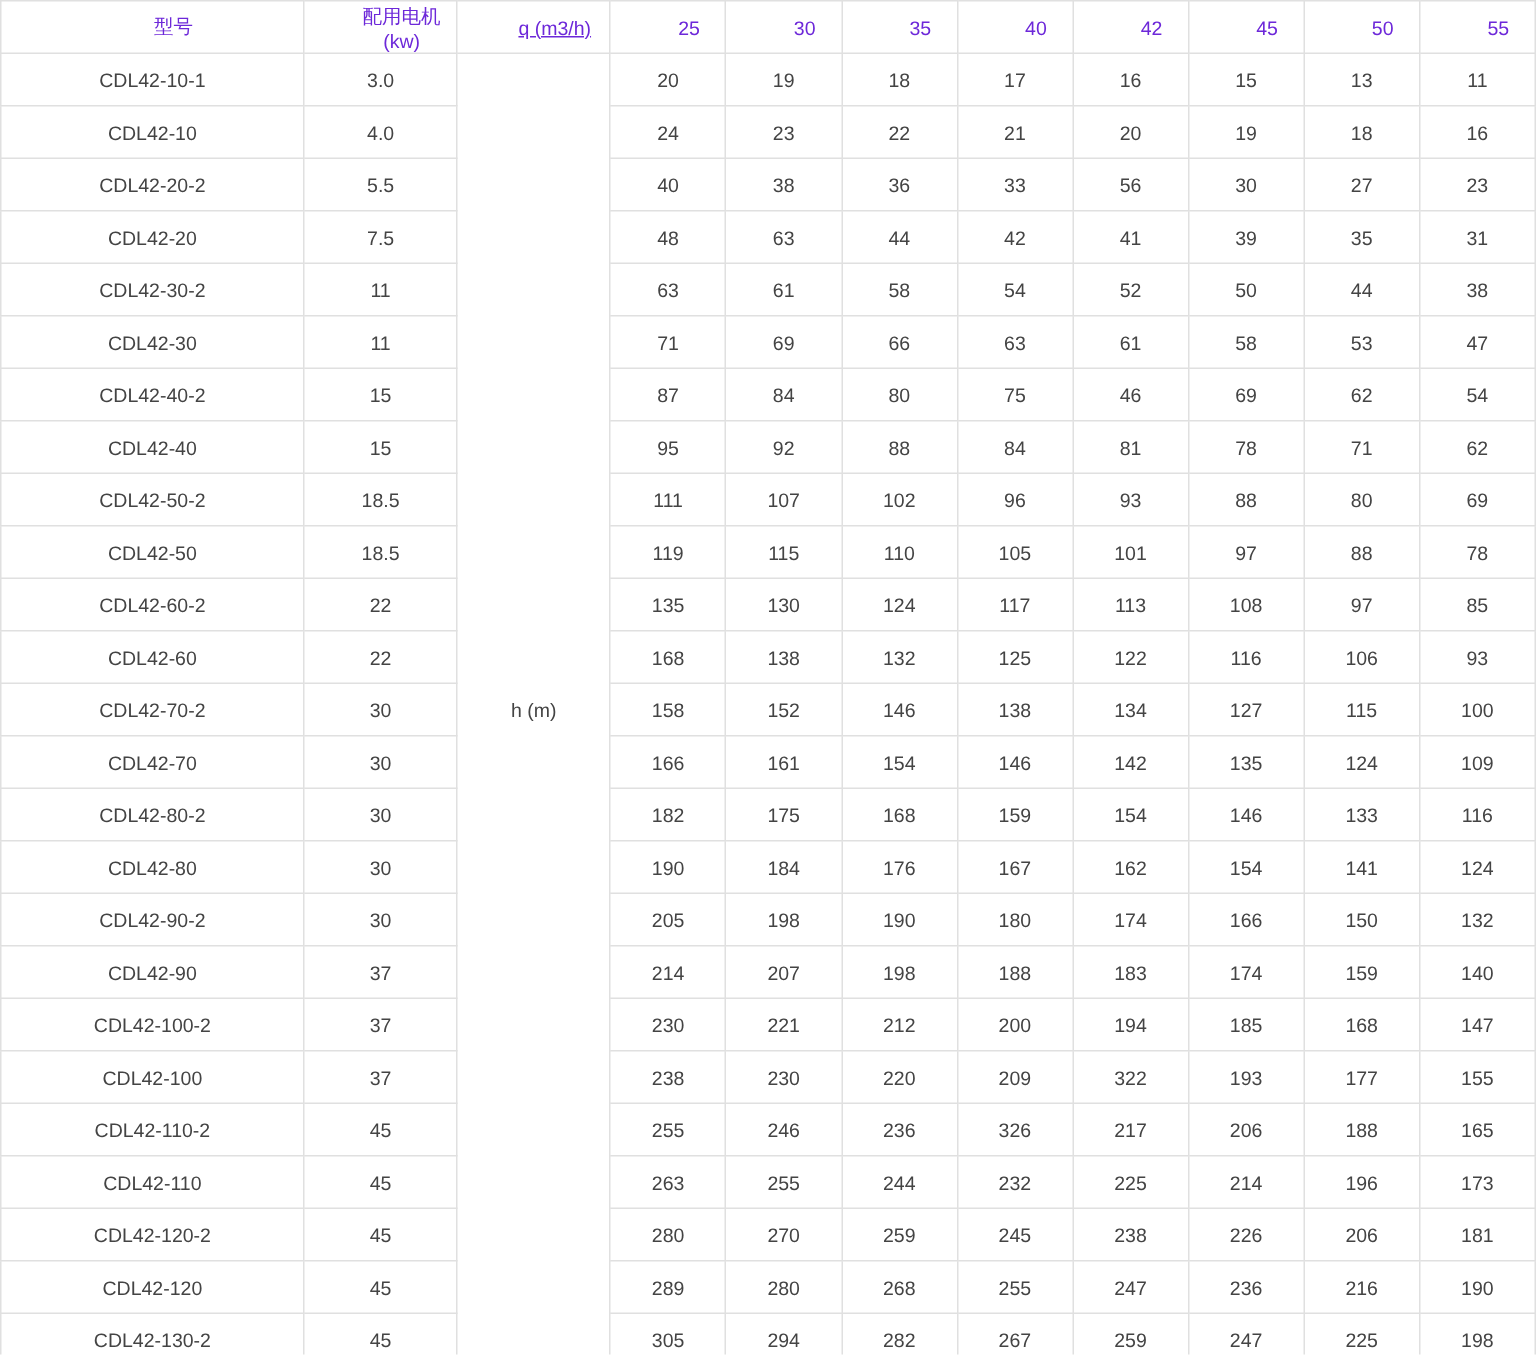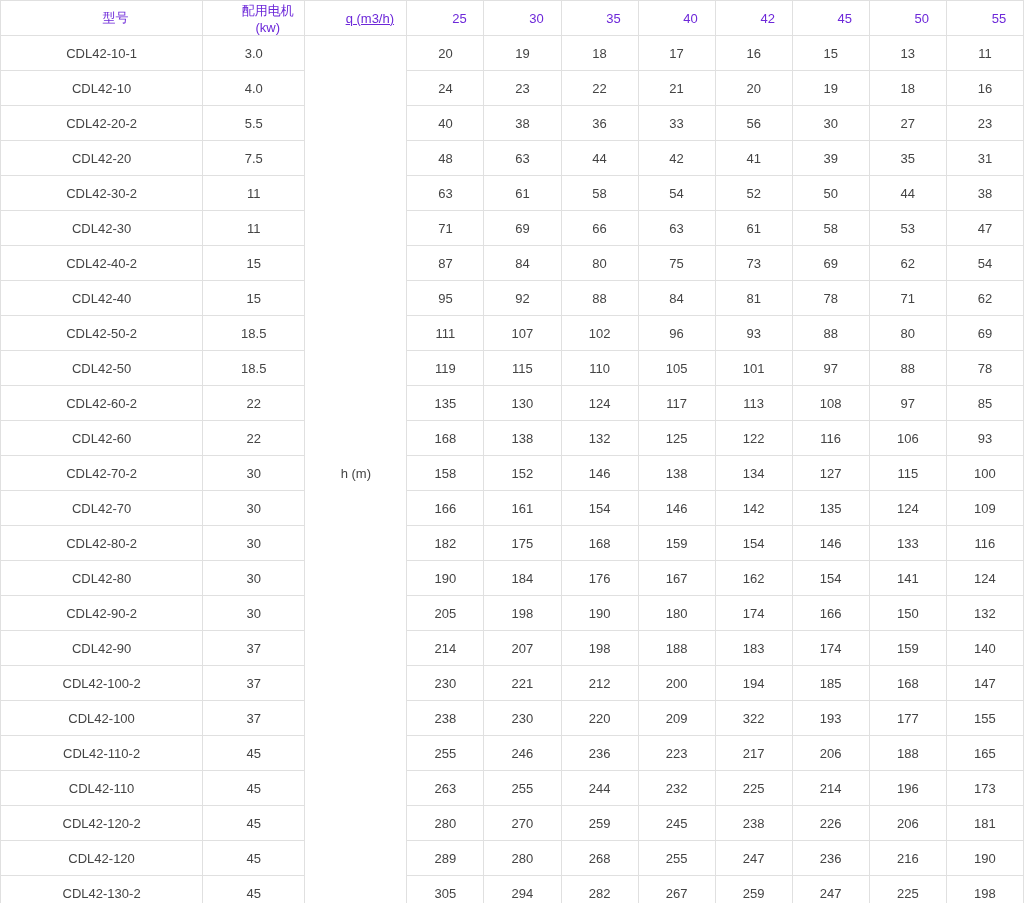--- a/index.html
+++ b/index.html
@@ -153,21 +153,21 @@
         <td>53</td>
         <td>47</td>
       </tr>
       <tr>
         <td>CDL42-40-2</td>
         <td>15</td>
         <td>87</td>
         <td>84</td>
         <td>80</td>
         <td>75</td>
-        <td>73</td>
+        <td>46</td>
         <td>69</td>
         <td>62</td>
         <td>54</td>
       </tr>
       <tr>
         <td>CDL42-40</td>
         <td>15</td>
         <td>95</td>
         <td>92</td>
         <td>88</td>
@@ -320,21 +320,21 @@
         <td>193</td>
         <td>177</td>
         <td>155</td>
       </tr>
       <tr>
         <td>CDL42-110-2</td>
         <td>45</td>
         <td>255</td>
         <td>246</td>
         <td>236</td>
-        <td>223</td>
+        <td>326</td>
         <td>217</td>
         <td>206</td>
         <td>188</td>
         <td>165</td>
       </tr>
       <tr>
         <td>CDL42-110</td>
         <td>45</td>
         <td>263</td>
         <td>255</td>

